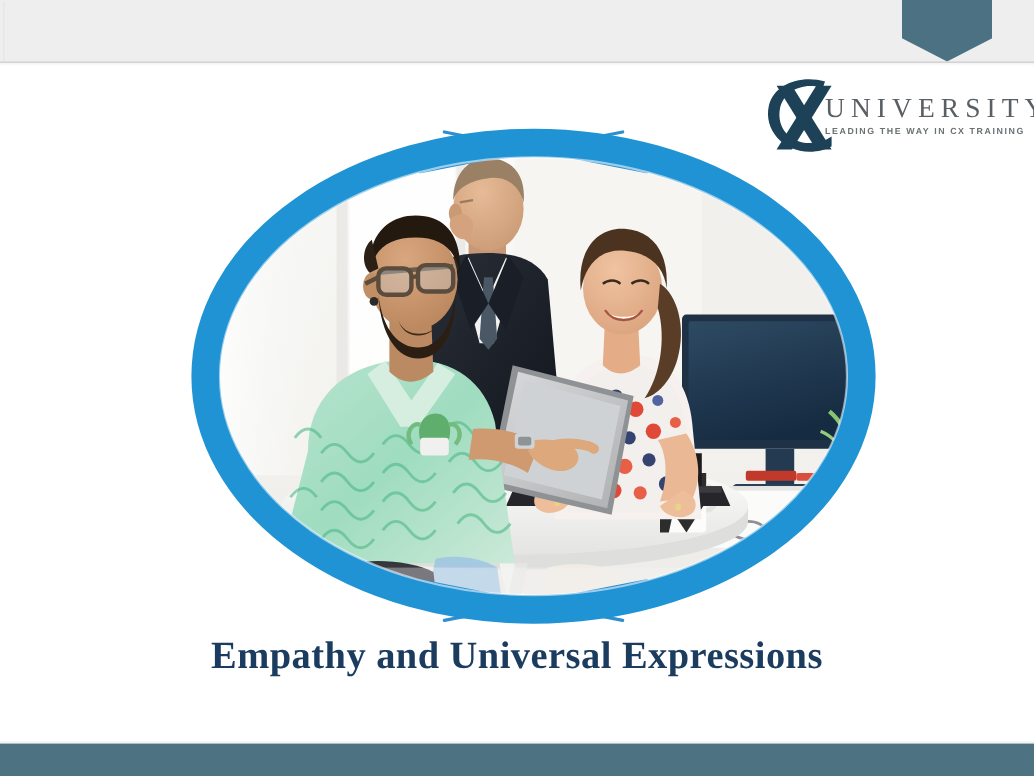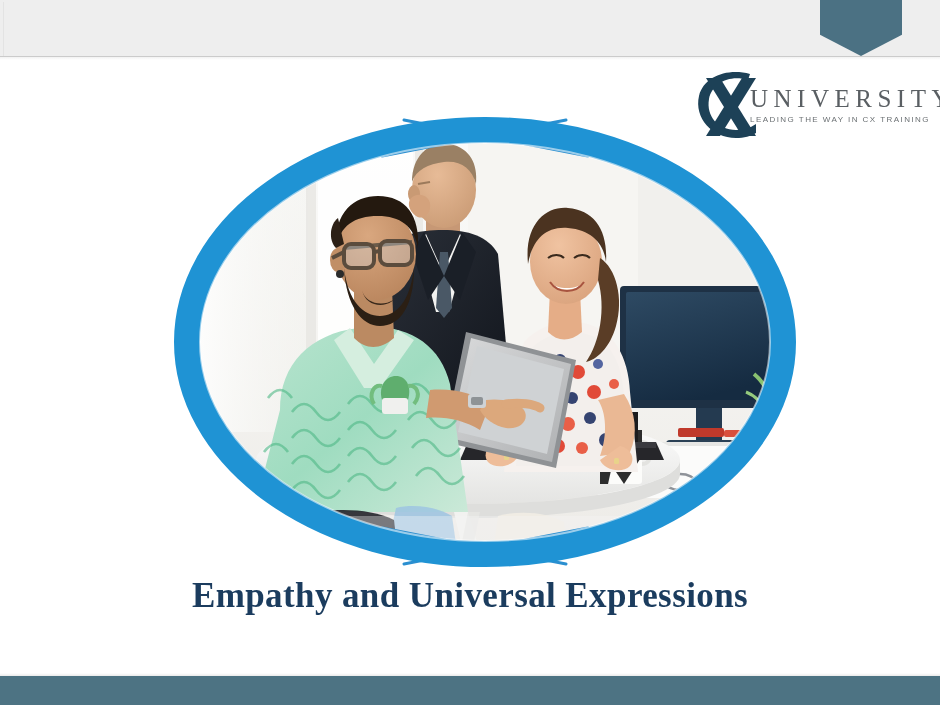--- a/index.html
+++ b/index.html
@@ -84,21 +84,21 @@
     font-family: "Liberation Serif", serif;
     font-size: 25px;
     letter-spacing: 5.5px;
     color: #5a5f63;
     line-height: 1;
     white-space: nowrap;
   }
   .logo-tagline {
     font-family: "Liberation Sans", sans-serif;
     font-size: 8px;
-    font-weight: normal;
+    font-weight: bold;
     letter-spacing: 1.45px;
     color: #6b7073;
     margin-top: 4px;
     white-space: nowrap;
   }
 
   
   .oval-wrap {
     position: absolute;
     left: 168px;

